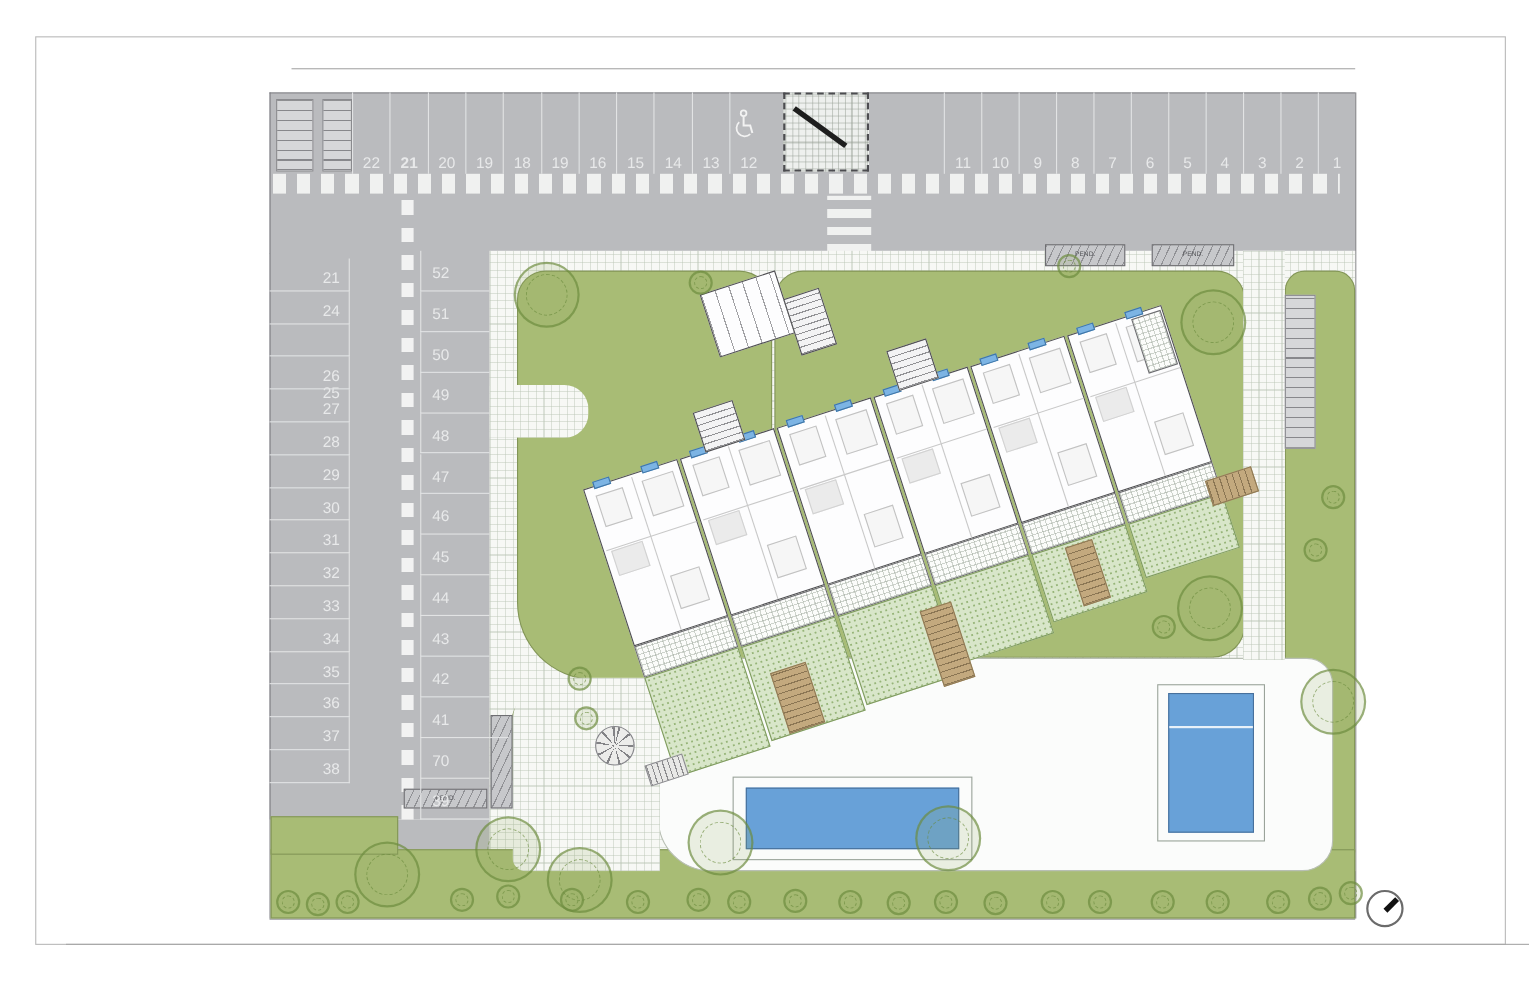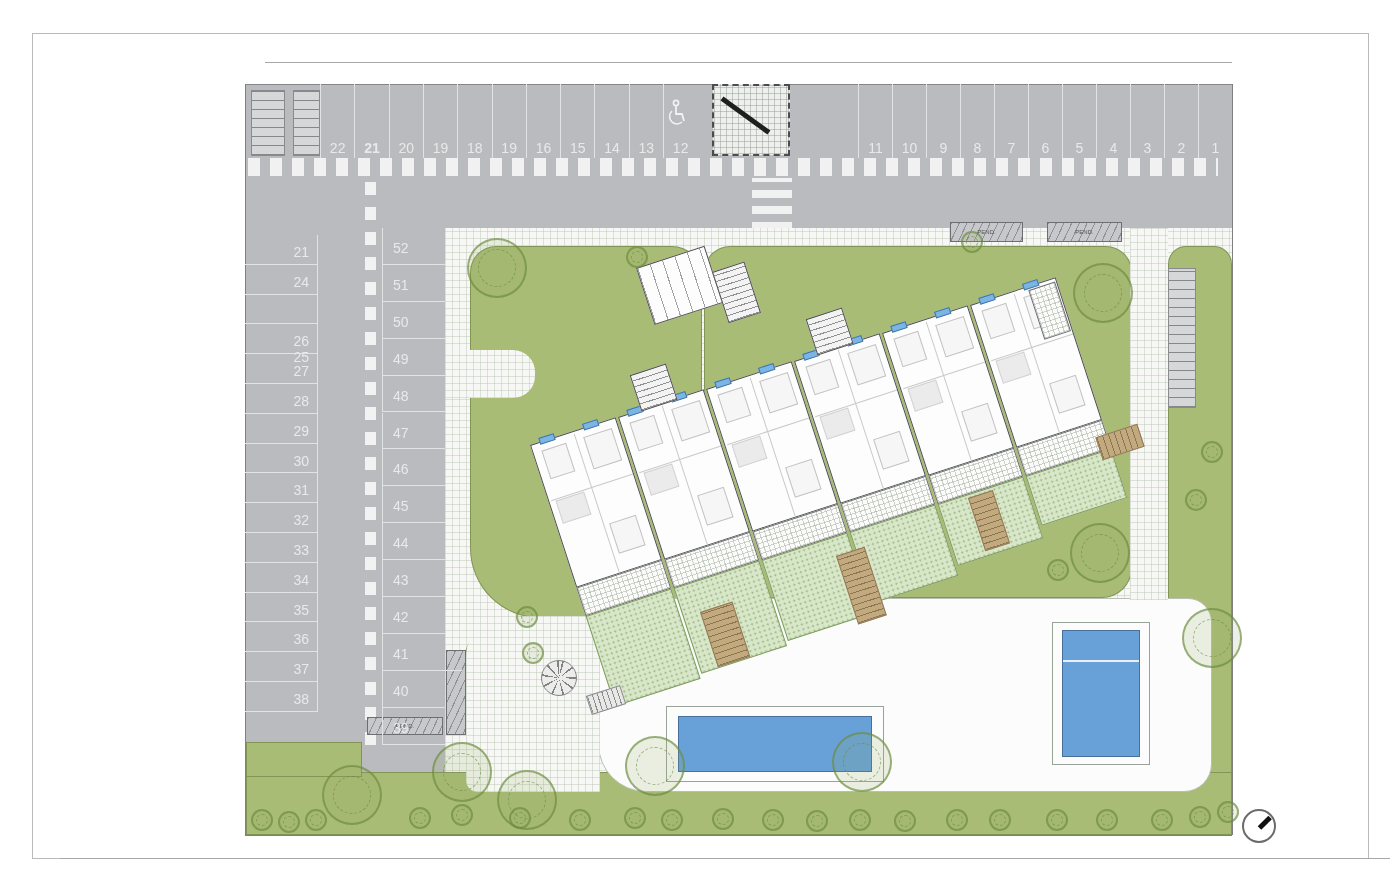--- a/index.html
+++ b/index.html
@@ -427,19 +427,19 @@
       <div class="abs stall" style="left: 382px; top: 560.1px; width: 63px; height: 36.9px; border-bottom: 1.5px solid rgb(226, 227, 228); border-left: 1.5px solid rgb(226, 227, 228);">
         <span style="left: 10px; top: 12px;">43</span>
       </div>
       <div class="abs stall" style="left: 382px; top: 597px; width: 63px; height: 36.9px; border-bottom: 1.5px solid rgb(226, 227, 228); border-left: 1.5px solid rgb(226, 227, 228);">
         <span style="left: 10px; top: 12px;">42</span>
       </div>
       <div class="abs stall" style="left: 382px; top: 633.9px; width: 80px; height: 36.9px; border-bottom: 1.5px solid rgb(226, 227, 228); border-left: 1.5px solid rgb(226, 227, 228);">
         <span style="left: 10px; top: 12px;">41</span>
       </div>
       <div class="abs stall" style="left: 382px; top: 670.8px; width: 63px; height: 36.9px; border-bottom: 1.5px solid rgb(226, 227, 228); border-left: 1.5px solid rgb(226, 227, 228);">
-        <span style="left: 10px; top: 12px;">40</span>
+        <span style="left: 10px; top: 12px;">70</span>
       </div>
       <div class="abs stall" style="left: 382px; top: 707.7px; width: 63px; height: 36.9px; border-bottom: 1.5px solid rgb(226, 227, 228); border-left: 1.5px solid rgb(226, 227, 228);">
         <span style="left: 10px; top: 12px;">39</span>
       </div>
     </div>
 </div>
 
 </body></html>

